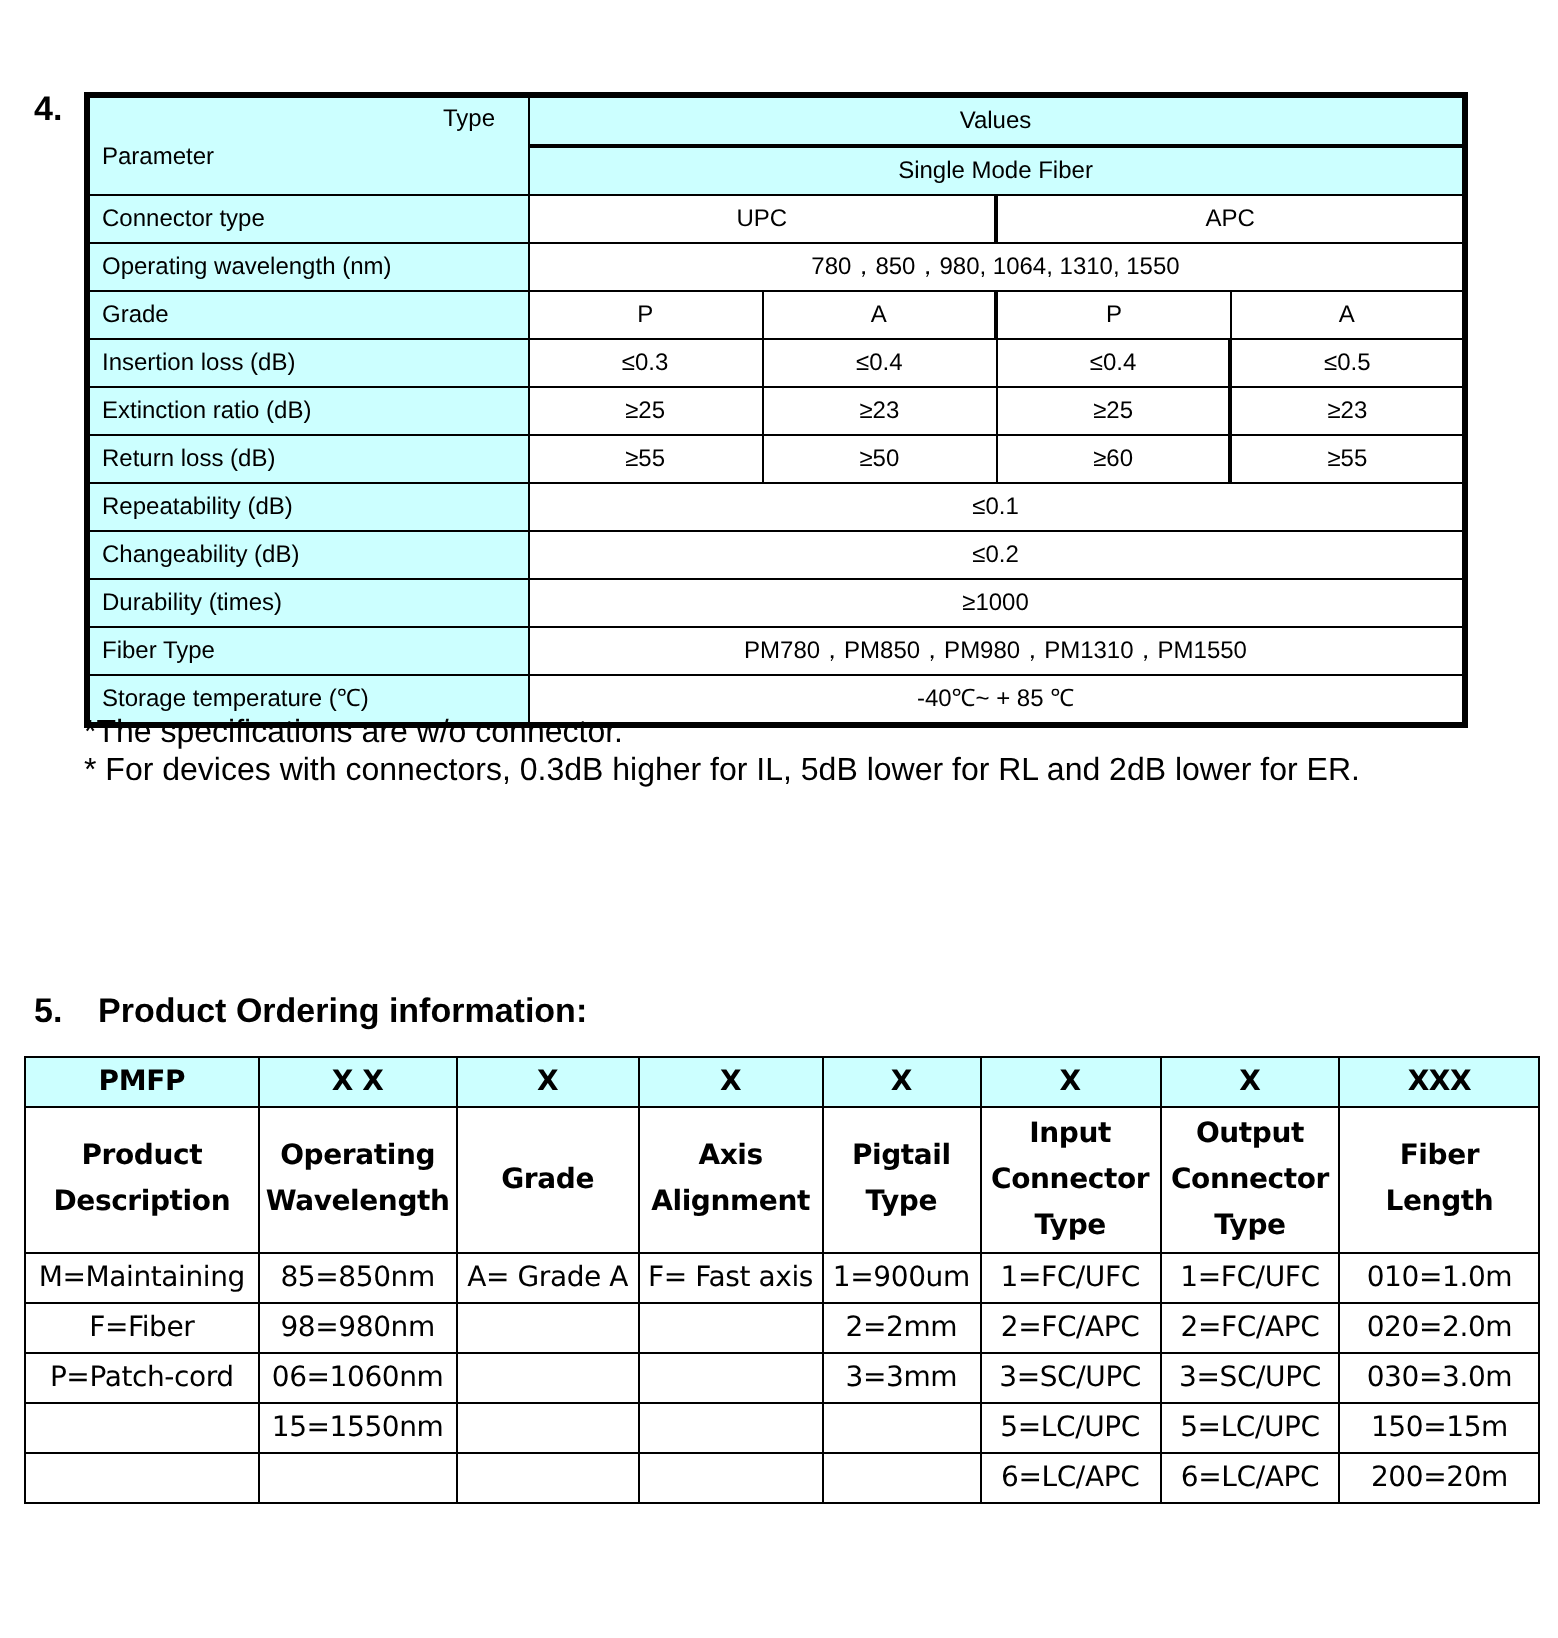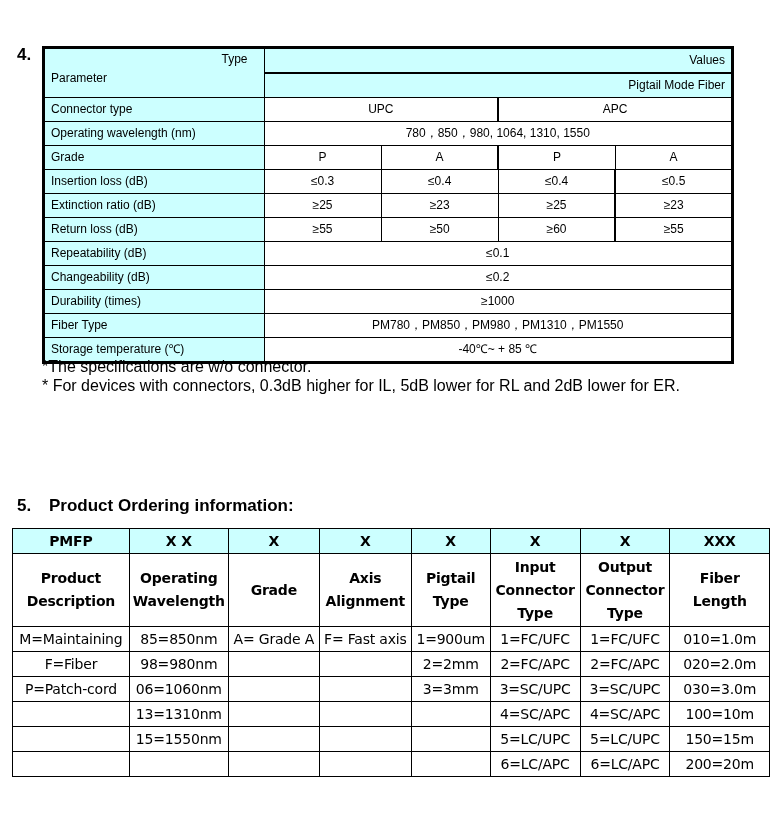--- a/index.html
+++ b/index.html
@@ -6,21 +6,21 @@
   body { width: 779px; height: 819px; position: relative; overflow: hidden;
          font-family: "Liberation Sans", sans-serif; color: #000; }
   .section-title { position: absolute; font-weight: bold; font-size: 17px; margin: 0; }
   .section-title .num { display: inline-block; width: 32px; }
 
   
   #spec-table { position: absolute; left: 42px; top: 46px; width: 692px;
                 border-collapse: collapse; border: 3px solid #000; font-size: 12px; }
   #spec-table td { border: 1px solid #000; padding: 0 6px; height: 23px; line-height: 23px; text-align: center; }
   #spec-table td.param { background: #ccffff; text-align: left; width: 208px; border-right: 1.5px solid #000; }
-  #spec-table td.hdr { background: #ccffff; text-align: right; }
+  #spec-table td.hdr { background: #ccffff; }
   #spec-table td.corner { position: relative; height: 46px; padding: 0; }
   #spec-table td.corner .type-lbl { position: absolute; right: 16px; top: 0px; line-height: 20px; }
   #spec-table td.corner .param-lbl { position: absolute; left: 6px; top: 18px; line-height: 22px; }
   #spec-table td.thick-r { border-right: 2px solid #000; }
   .notes { position: absolute; left: 42px; top: 358px; font-size: 16px; line-height: 18.5px; }
   .notes div { white-space: nowrap; }
 
   
   #order-table { position: absolute; left: 12px; top: 528px; width: 758px;
                  border-collapse: collapse; border: 1.5px solid #000; font-size: 14px;
@@ -48,21 +48,21 @@
   </colgroup>
   <tbody>
       <tr>
     <td class="param corner" rowspan="2">
       <span class="type-lbl">Type</span>
       <span class="param-lbl">Parameter</span>
     </td>
     <td class="hdr" colspan="4" style="border-bottom:2px solid #000;">Values</td>
   </tr>
   <tr>
-    <td class="hdr" colspan="4">Pigtail Mode Fiber</td>
+    <td class="hdr" colspan="4">Single Mode Fiber</td>
   </tr>
   <tr>
     <td class="param">Connector type</td>
     <td colspan="2" class="thick-r">UPC</td>
     <td colspan="2">APC</td>
   </tr>
   <tr>
     <td class="param">Operating wavelength (nm)</td>
     <td colspan="4">780，850，980, 1064, 1310, 1550</td>
   </tr>
@@ -183,30 +183,20 @@
     <td>06=1060nm</td>
     <td></td>
     <td></td>
     <td>3=3mm</td>
     <td>3=SC/UPC</td>
     <td>3=SC/UPC</td>
     <td>030=3.0m</td>
   </tr>
   <tr>
     <td></td>
-    <td>13=1310nm</td>
-    <td></td>
-    <td></td>
-    <td></td>
-    <td>4=SC/APC</td>
-    <td>4=SC/APC</td>
-    <td>100=10m</td>
-  </tr>
-  <tr>
-    <td></td>
     <td>15=1550nm</td>
     <td></td>
     <td></td>
     <td></td>
     <td>5=LC/UPC</td>
     <td>5=LC/UPC</td>
     <td>150=15m</td>
   </tr>
   <tr>
     <td></td>

